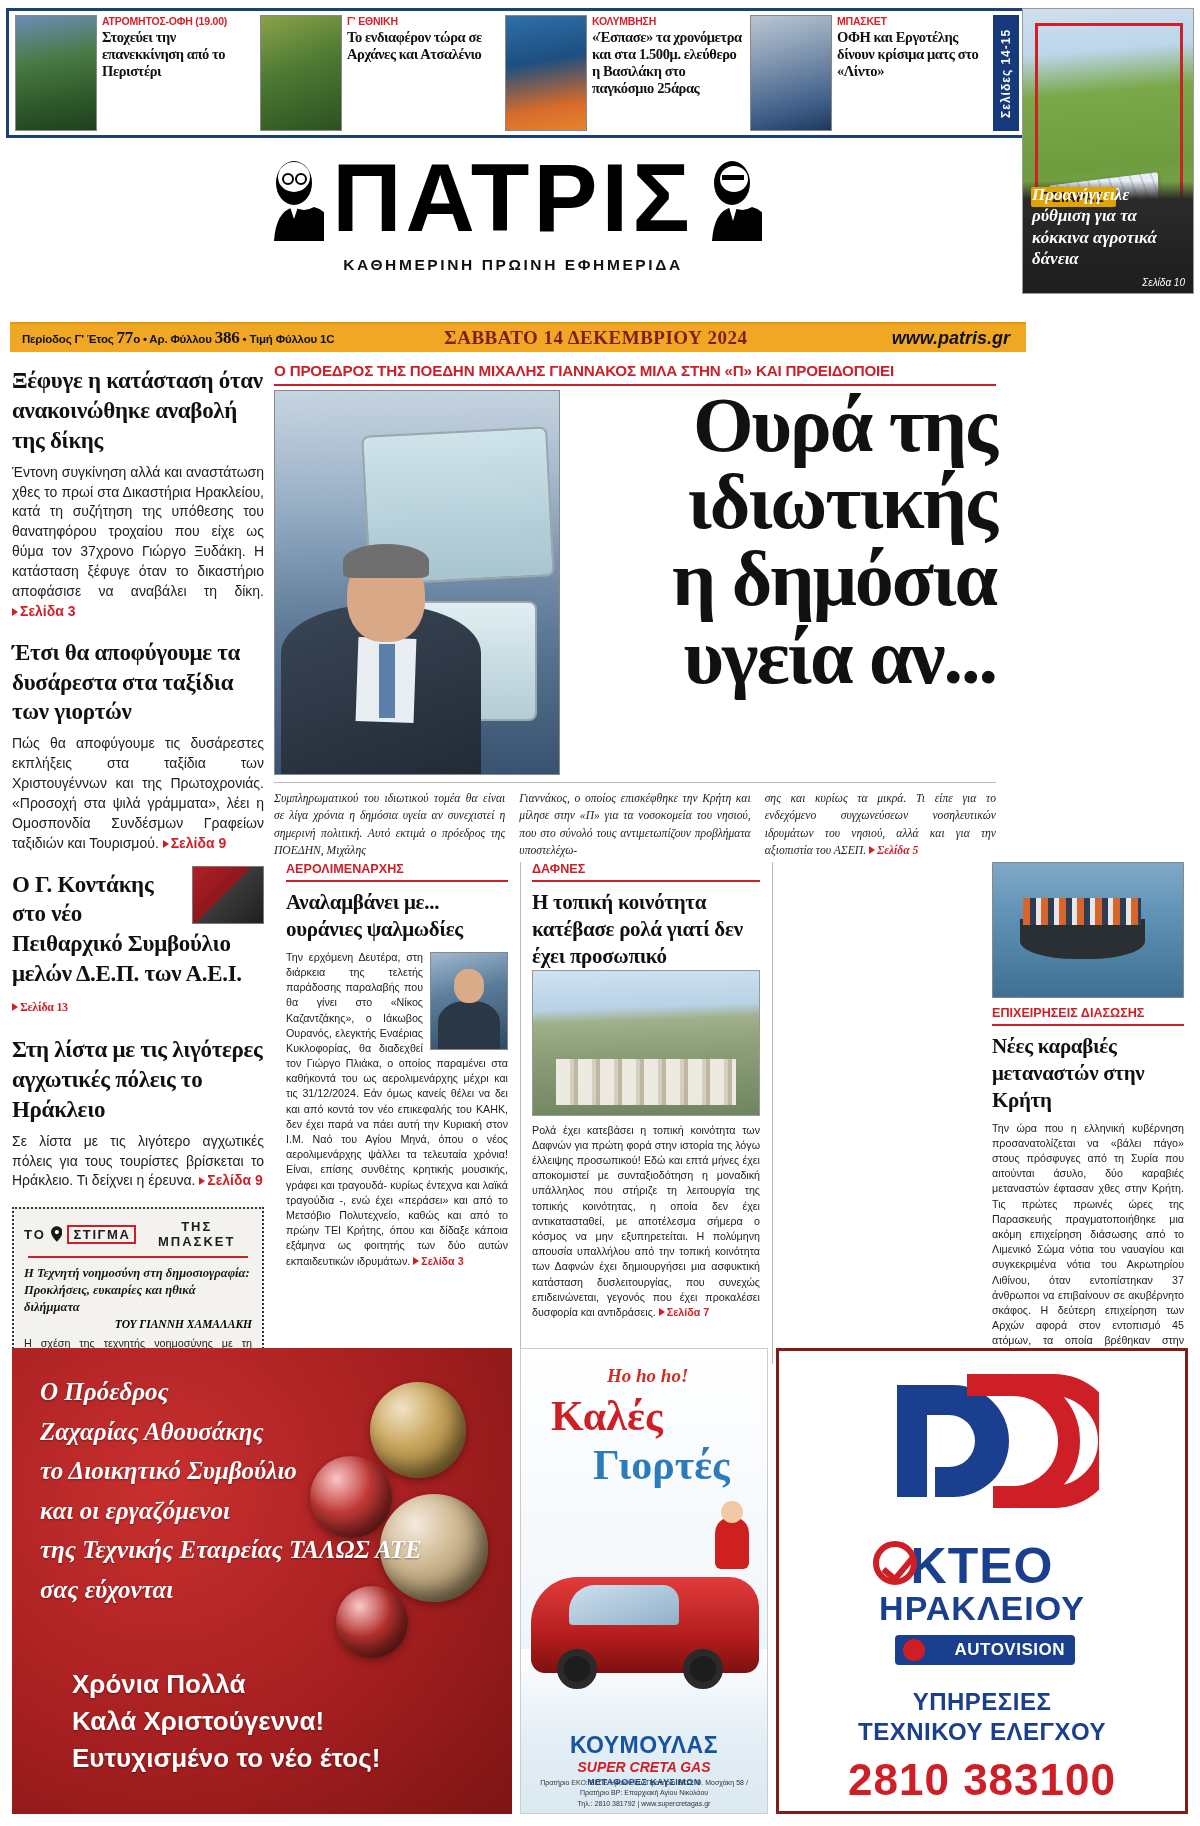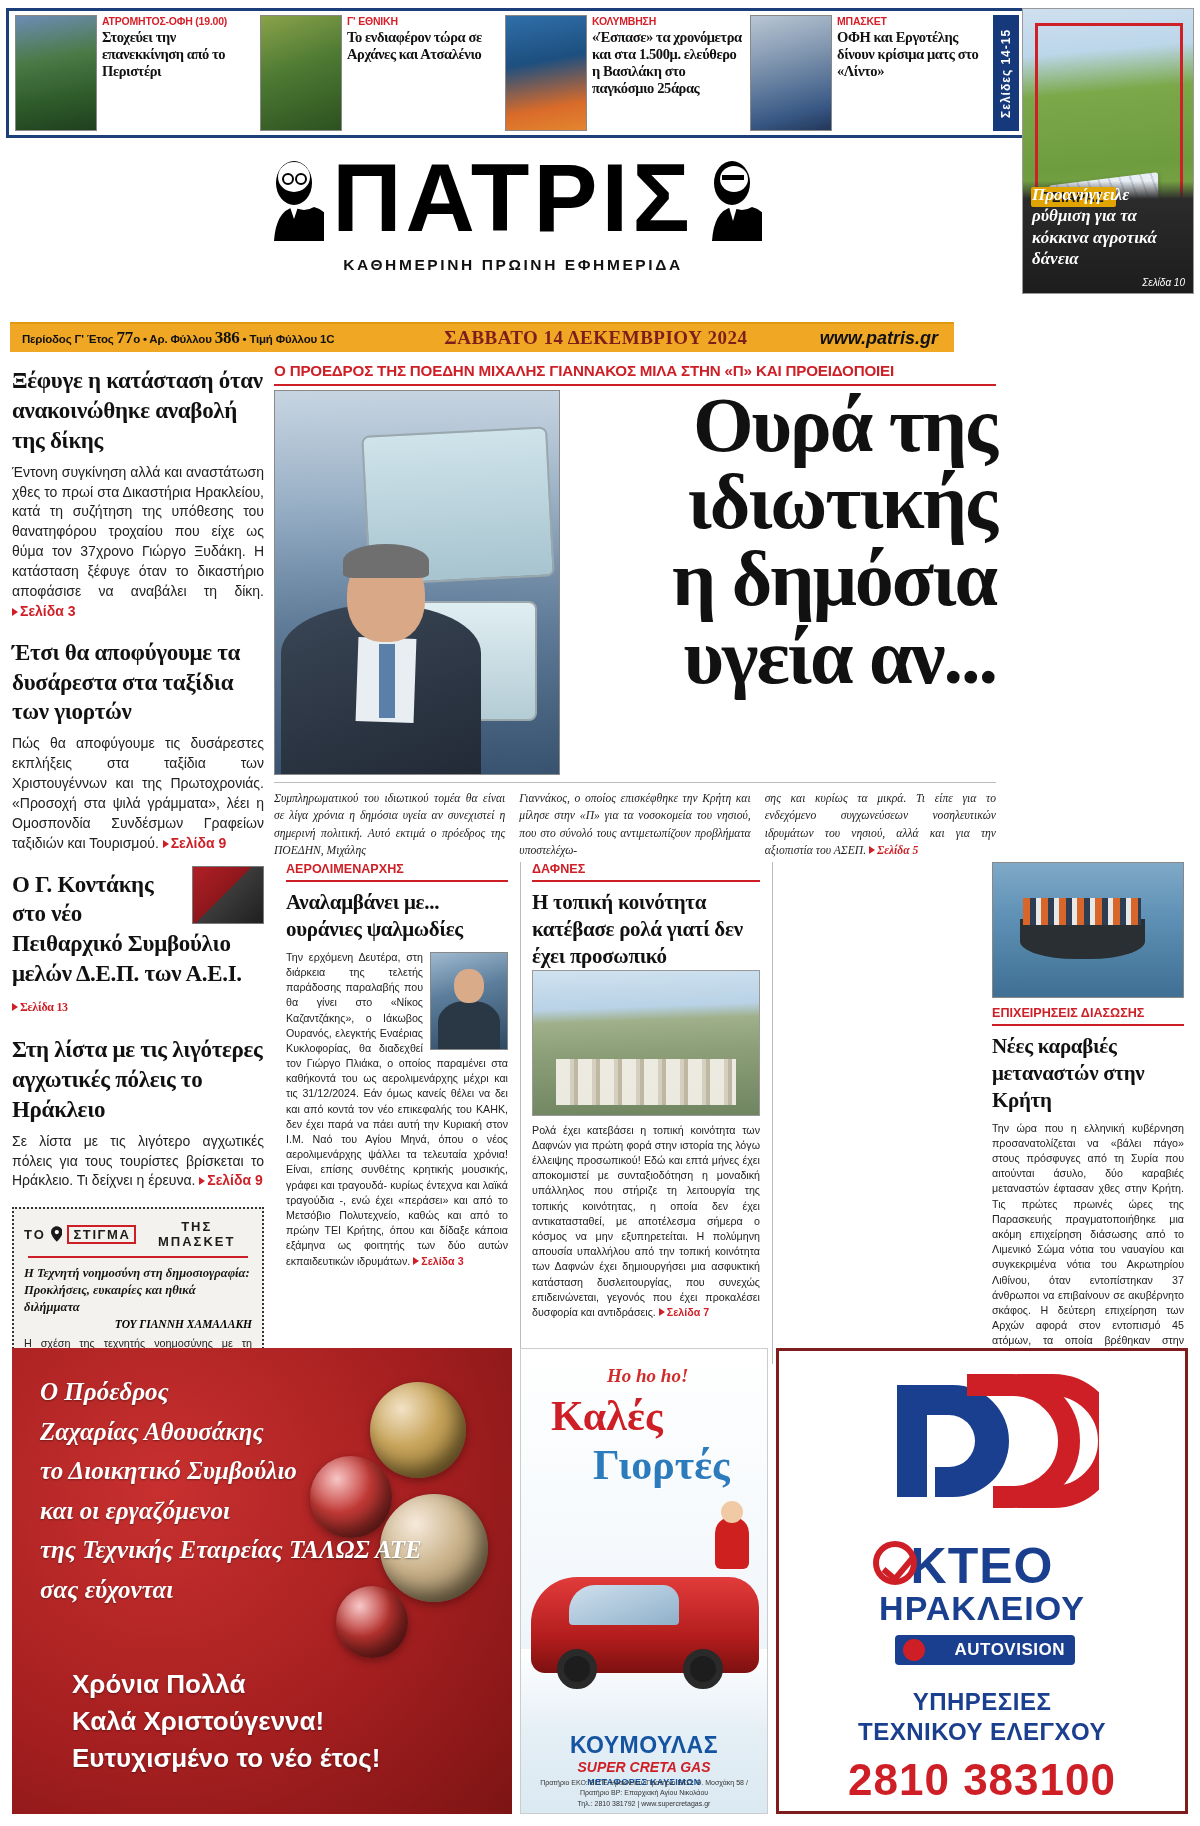--- a/index.html
+++ b/index.html
@@ -63,21 +63,21 @@
 
   
   .masthead { position: absolute; left: 0; top: 150px; width: 1026px; height: 140px; text-align: center; }
   .mh-row { display: flex; align-items: center; justify-content: center; gap: 8px; }
   .mh-title { font-family: "Liberation Sans", sans-serif; font-weight: bold; font-size: 96px; letter-spacing: 4px; line-height: 1; color: #000; }
   .mh-face { width: 60px; height: 86px; }
   .mh-sub { font-size: 15.5px; font-weight: bold; letter-spacing: 2.6px; margin-top: 10px; color: #111; }
 
   
   .datebar {
-    position: absolute; left: 10px; top: 322px; width: 944px; height: 30px;
+    position: absolute; left: 10px; top: 322px; width: 1016px; height: 30px;
     background: #f0a824; display: flex; align-items: center;
     border-top: 2px solid #e09a10;
   }
   .db-left { font-size: 11.5px; font-weight: bold; color: #111; padding-left: 12px; letter-spacing: -.2px; }
   .db-left .big { font-family: "Liberation Serif", serif; font-size: 17px; }
   .db-center { font-family: "Liberation Serif", serif; font-size: 19px; font-weight: bold; letter-spacing: .5px; color: #7f1d1d; margin-left: 110px; }
   .db-right { margin-left: auto; padding-right: 16px; font-size: 18px; font-weight: bold; font-style: italic; color: #111; }
 
   
   .leftcol { position: absolute; left: 12px; top: 366px; width: 252px; }

